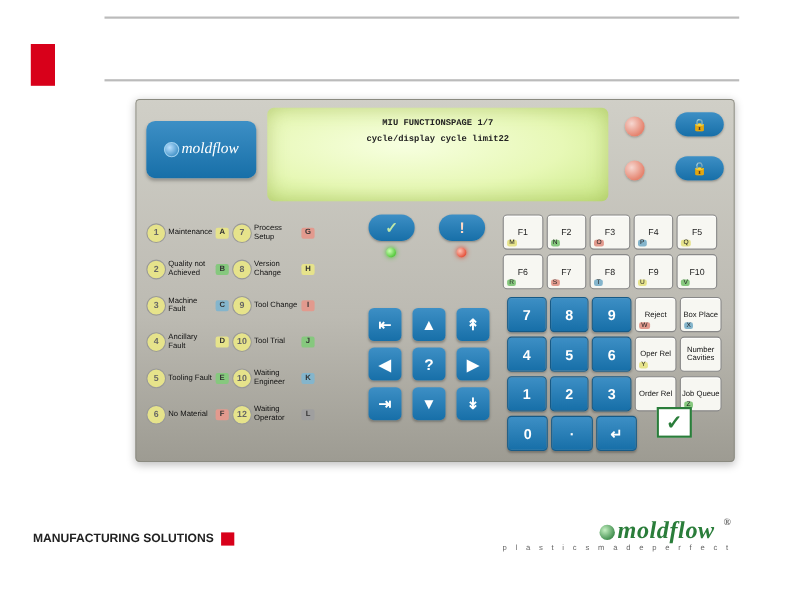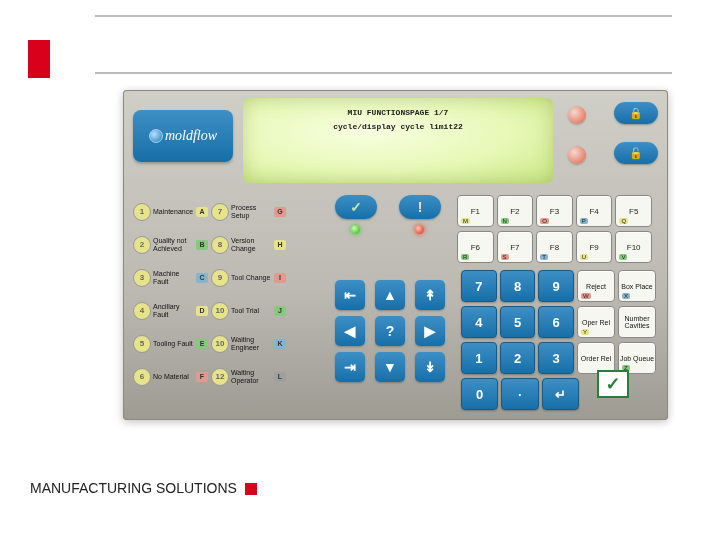--- a/index.html
+++ b/index.html
@@ -66,21 +66,21 @@
   .np{width:36px;height:30px;border-radius:4px;border:1px solid #175a86;
     background:linear-gradient(180deg,#3d8fc5,#176fa8);color:#fff;font-size:13px;font-weight:bold;
     display:flex;align-items:center;justify-content:center;box-shadow:0 1px 2px rgba(0,0,0,.25);position:relative}
   .mini{font-size:7px;line-height:7px;text-align:center;color:#111;width:36px}
 
   .dpad{position:absolute;left:212px;top:190px;width:110px;height:110px}
   .dp{position:absolute;width:30px;height:30px;border-radius:5px;
     background:linear-gradient(180deg,#3d8fc5,#176fa8);color:#fff;font-size:14px;font-weight:bold;
     display:flex;align-items:center;justify-content:center;box-shadow:0 1px 2px rgba(0,0,0,.25)}
 
-  .footer{position:absolute;left:30px;bottom:44px;font-size:14px;font-weight:normal;color:#222}
+  .footer{position:absolute;left:30px;bottom:44px;font-size:11px;font-weight:bold;color:#222}
   .footer-accent{display:inline-block;width:12px;height:12px;background:#d8001a;margin-left:4px;vertical-align:middle}
   .brand{position:absolute;right:55px;bottom:38px;text-align:right}
   .brand-w{font-family:"Times New Roman",serif;font-style:italic;font-size:22px;color:#2a7d3a;font-weight:bold;letter-spacing:.5px}
   .brand-w .bdot{display:inline-block;width:14px;height:14px;border-radius:50%;
     background:radial-gradient(circle at 35% 35%,#c5f0c2,#2a7d3a 85%);vertical-align:middle;margin-right:2px}
   .brand-tag{font-size:7px;letter-spacing:3px;color:#666;margin-top:0}
   .brand-reg{font-size:9px;color:#666;vertical-align:top;margin-left:8px}
   .check-sq{position:absolute;width:28px;height:24px;border:2px solid #2a7d3a;background:#fff;
     display:flex;align-items:center;justify-content:center;color:#2a7d3a;font-size:18px;font-weight:bold}
 </style>
@@ -287,13 +287,19 @@
       <span>✓</span>
     </div>
 
   </div>
 
   <div class="footer">
     <span>MANUFACTURING SOLUTIONS</span>
     <span class="footer-accent"></span>
   </div>
 
+  <div class="brand">
+    <div class="brand-w">
+      <span class="bdot"></span><span>moldflow</span><span class="brand-reg">®</span>
+    </div>
+    <div class="brand-tag">p l a s t i c s   m a d e   p e r f e c t</div>
+  </div>
 </div>
 
 </body></html>

